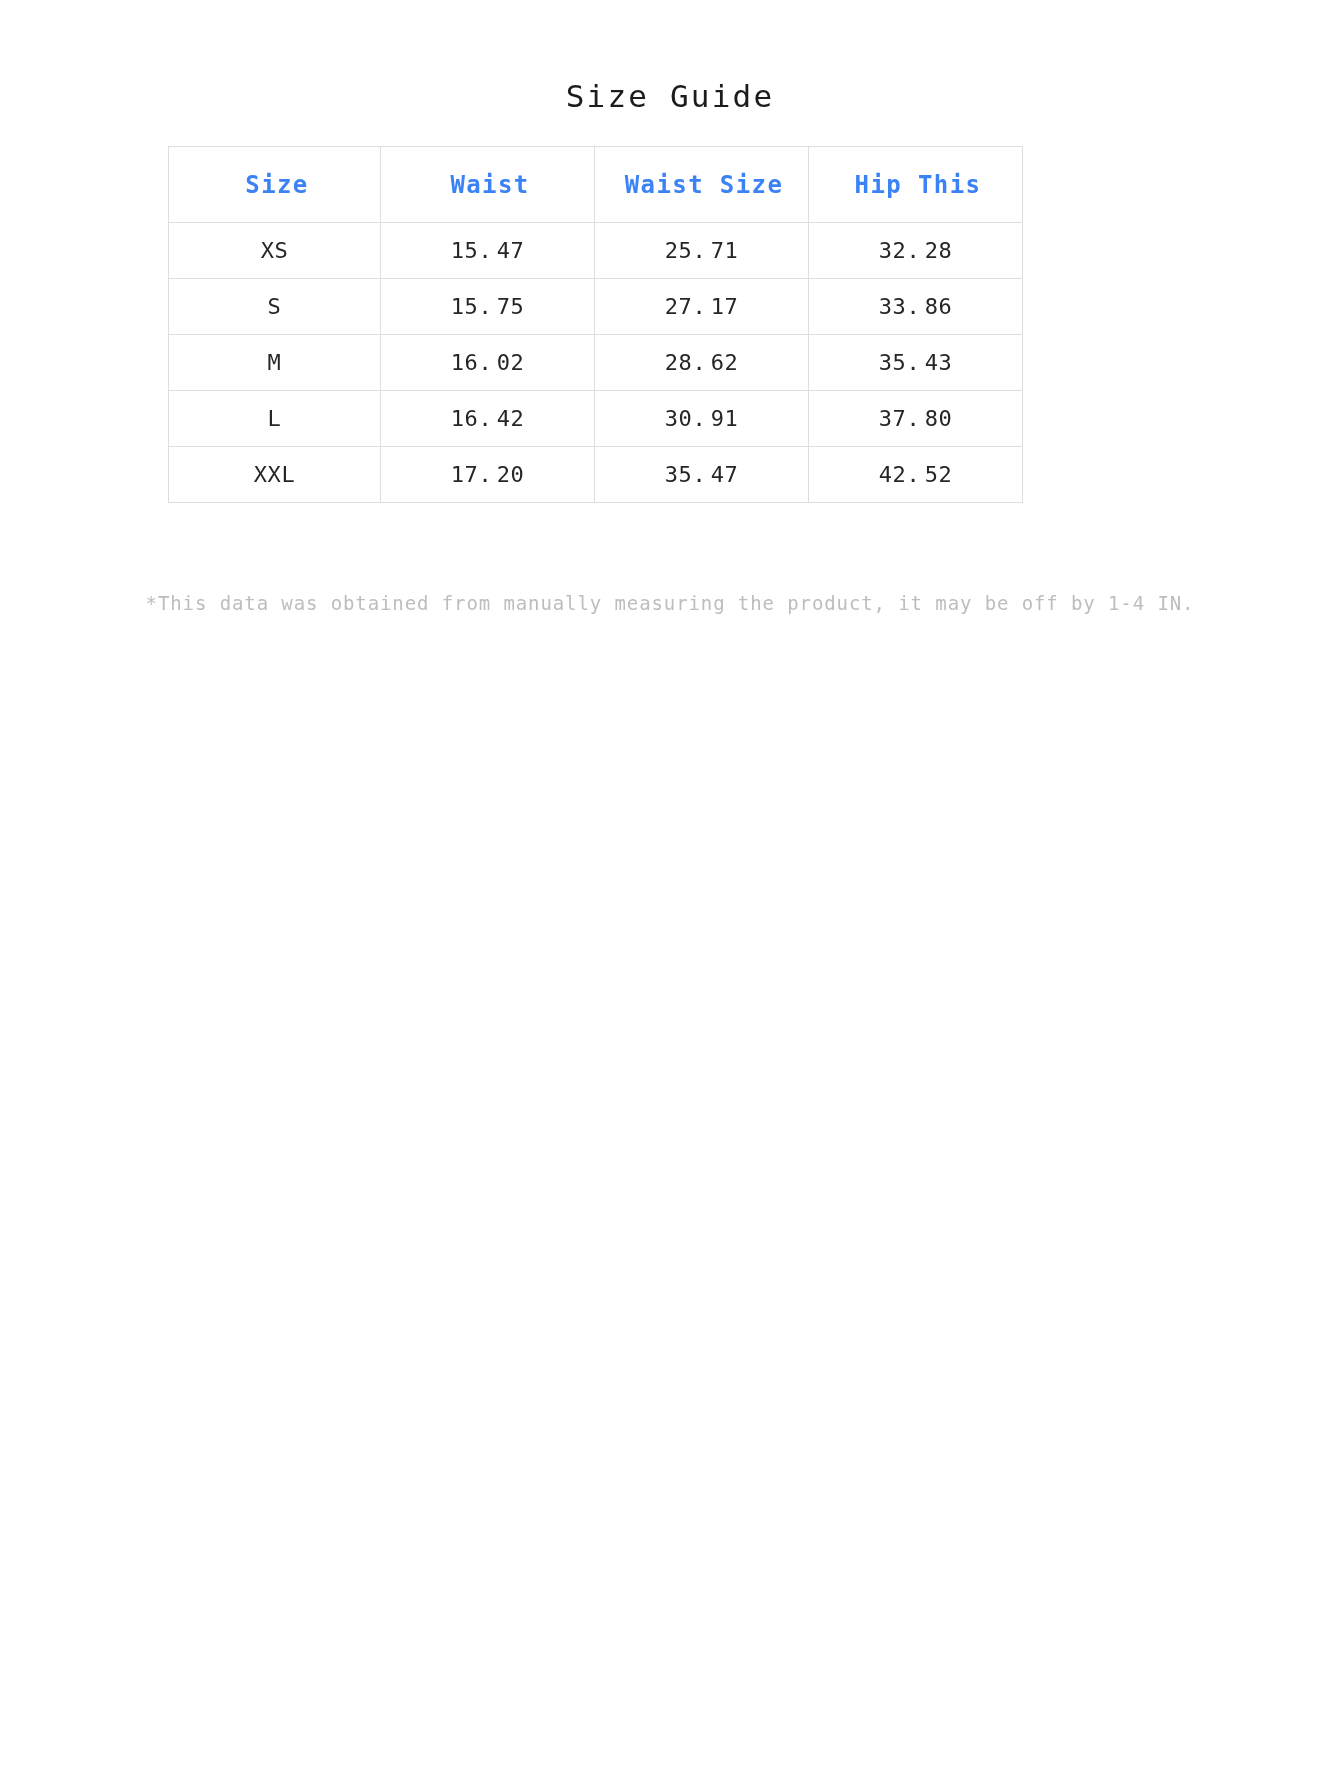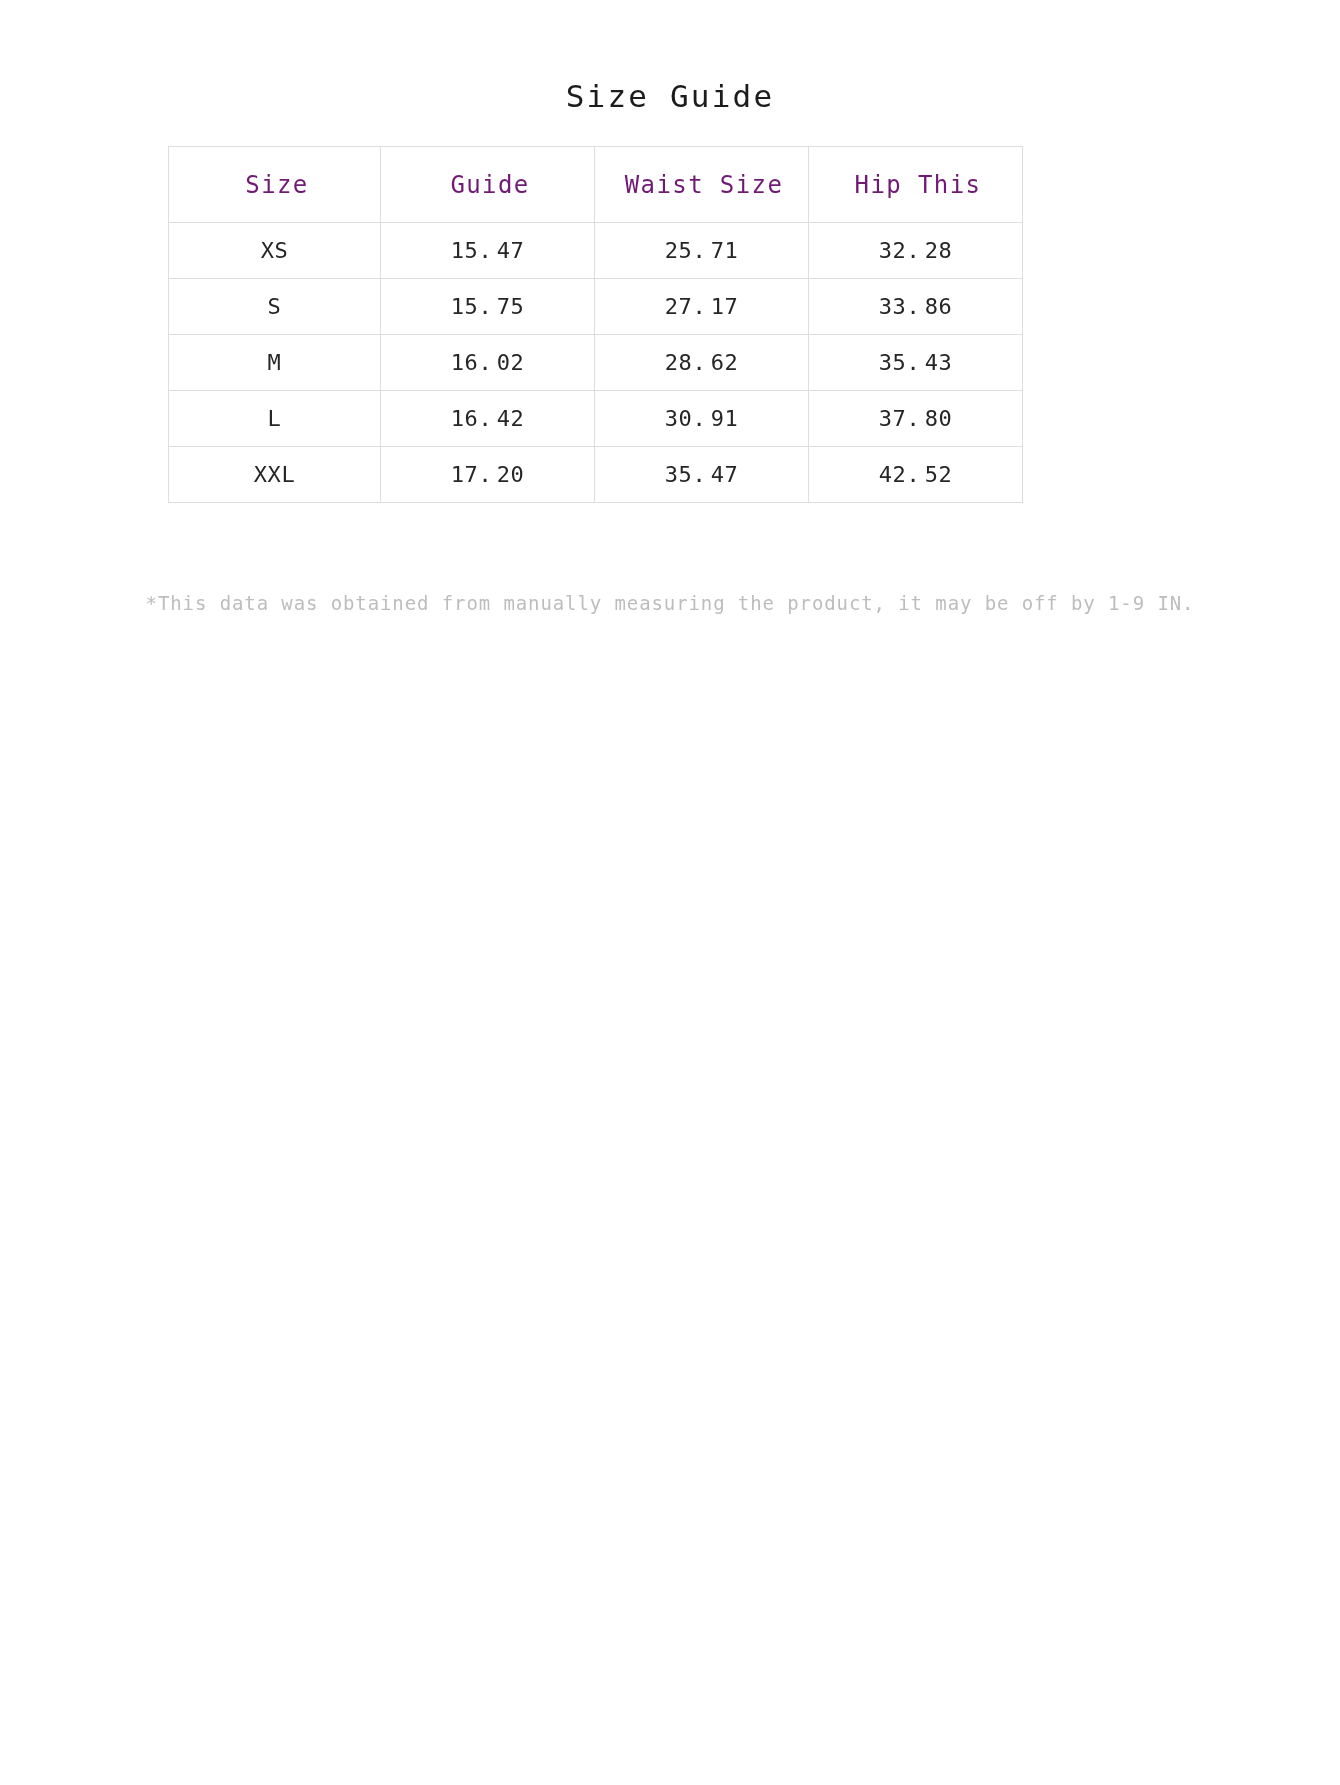--- a/index.html
+++ b/index.html
@@ -52,23 +52,23 @@
   table.size-table td {
     border: 1px solid #dedede;
     text-align: center;
     vertical-align: middle;
     background: #ffffff;
   }
   table.size-table th {
     height: 73px;
     font-family: "DejaVu Sans Mono", monospace;
     font-size: 24px;
-    font-weight: 400;
+    font-weight: 700;
     letter-spacing: 1.4px;
-    color: #701a75;
+    color: #3b82f6;
     padding-left: 6px;
   }
   table.size-table td {
     height: 53px;
     font-family: "DejaVu Sans Mono", monospace;
     font-size: 22px;
     font-weight: 400;
     letter-spacing: 0.6px;
     color: #262626;
   }
@@ -111,21 +111,21 @@
     <table class="size-table">
       <colgroup>
         <col class="c-size">
           <col class="c-length">
           <col class="c-waist">
           <col class="c-hip">
       </colgroup>
       <thead>
         <tr>
           <th>Size</th>
-          <th>Guide</th>
+          <th>Waist</th>
           <th>Waist Size</th>
           <th>Hip This</th>
         </tr>
       </thead>
       <tbody id="table-body">
           <tr>
             <td class="size-cell">XS</td>
             <td class="num">15<span class="dot">.</span>47</td>
             <td class="num">25<span class="dot">.</span>71</td>
             <td class="num">32<span class="dot">.</span>28</td>
@@ -151,15 +151,15 @@
           <tr>
             <td class="size-cell">XXL</td>
             <td class="num">17<span class="dot">.</span>20</td>
             <td class="num">35<span class="dot">.</span>47</td>
             <td class="num">42<span class="dot">.</span>52</td>
           </tr>
         </tbody>
     </table>
   </div>
 
-  <div class="footnote">*This data was obtained from manually measuring the product, it may be off by 1-9 IN.</div>
+  <div class="footnote">*This data was obtained from manually measuring the product, it may be off by 1-4 IN.</div>
 
 </div>
 
 </body></html>

